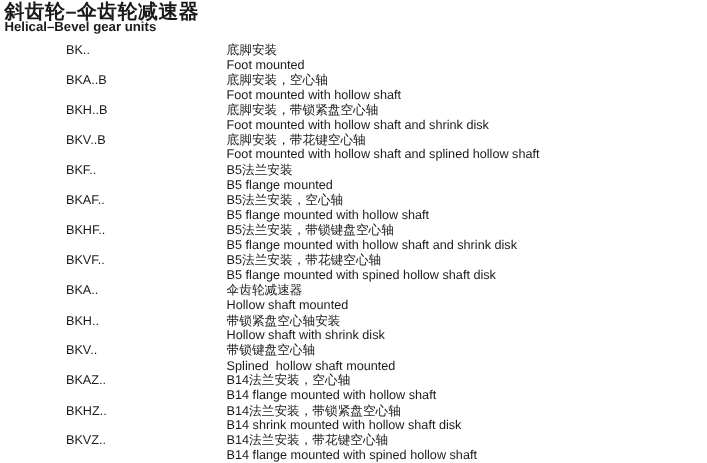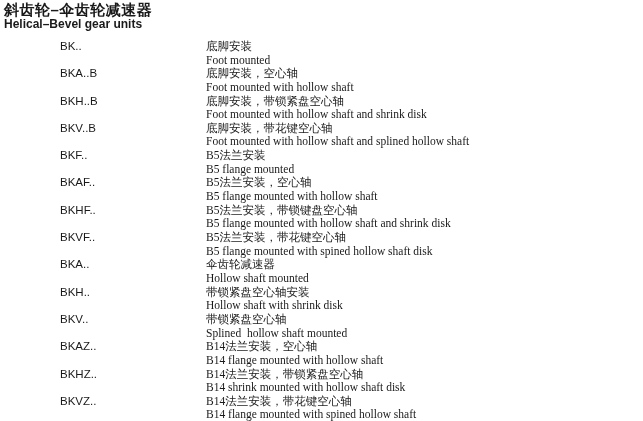--- a/index.html
+++ b/index.html
@@ -17,21 +17,21 @@
   }
   .page {
     position: relative;
     width: 643px;
     height: 421px;
   }
   .header {
     padding: 3px 0 0 4px;
   }
   .title-zh {
-    font-size: 15px;
+    font-size: 18px;
     line-height: 14px;
     font-weight: bold;
     letter-spacing: 0.5px;
   }
   .title-en {
     font-size: 12px;
     line-height: 14px;
     font-weight: bold;
   }
   .table {
@@ -45,21 +45,20 @@
   .code-cell {
     margin-left: 60px;
     width: 146px;
     flex: 0 0 146px;
     font-size: 11.5px;
     line-height: 13.6px;
     white-space: nowrap;
   }
   .desc-cell {
     flex: 1 1 auto;
-    font-family: Liberation Serif, serif;
   }
   .desc-zh {
     font-size: 11.5px;
     line-height: 13.6px;
     white-space: pre;
   }
   .desc-en {
     font-size: 11.5px;
     line-height: 13.6px;
     white-space: pre;
@@ -151,21 +150,21 @@
     <div class="code-cell">BKH..</div>
     <div class="desc-cell">
       <div class="desc-zh">带锁紧盘空心轴安装</div>
       <div class="desc-en">Hollow shaft with shrink disk</div>
     </div>
   </div>
 
   <div class="row">
     <div class="code-cell">BKV..</div>
     <div class="desc-cell">
-      <div class="desc-zh">带锁紧盘空心轴</div>
+      <div class="desc-zh">带锁键盘空心轴</div>
       <div class="desc-en">Splined  hollow shaft mounted</div>
     </div>
   </div>
 
   <div class="row">
     <div class="code-cell">BKAZ..</div>
     <div class="desc-cell">
       <div class="desc-zh">B14法兰安装，空心轴</div>
       <div class="desc-en">B14 flange mounted with hollow shaft</div>
     </div>

